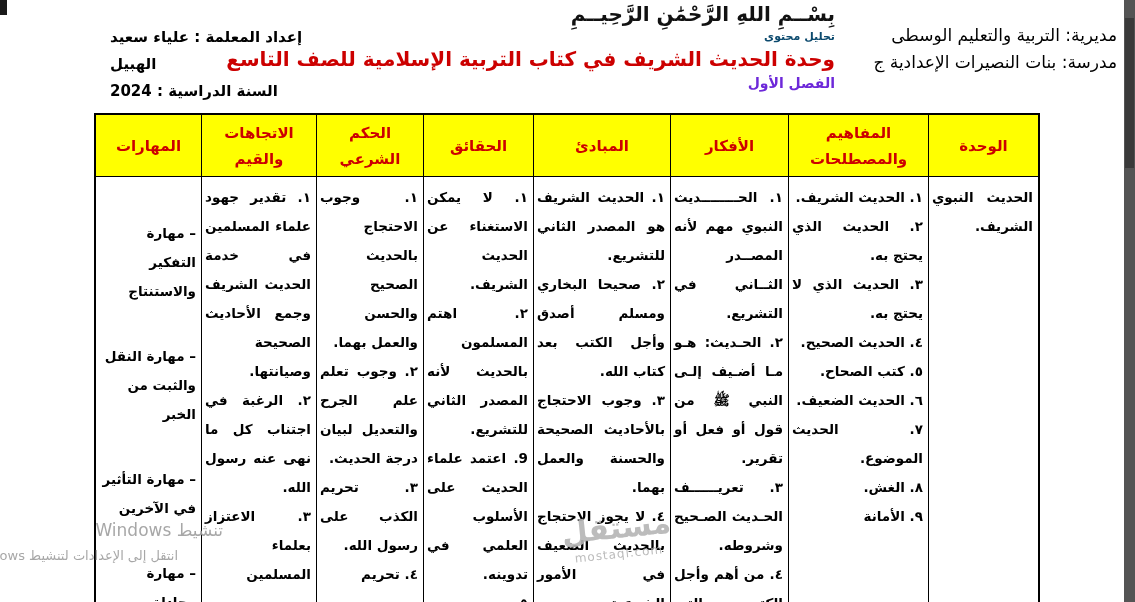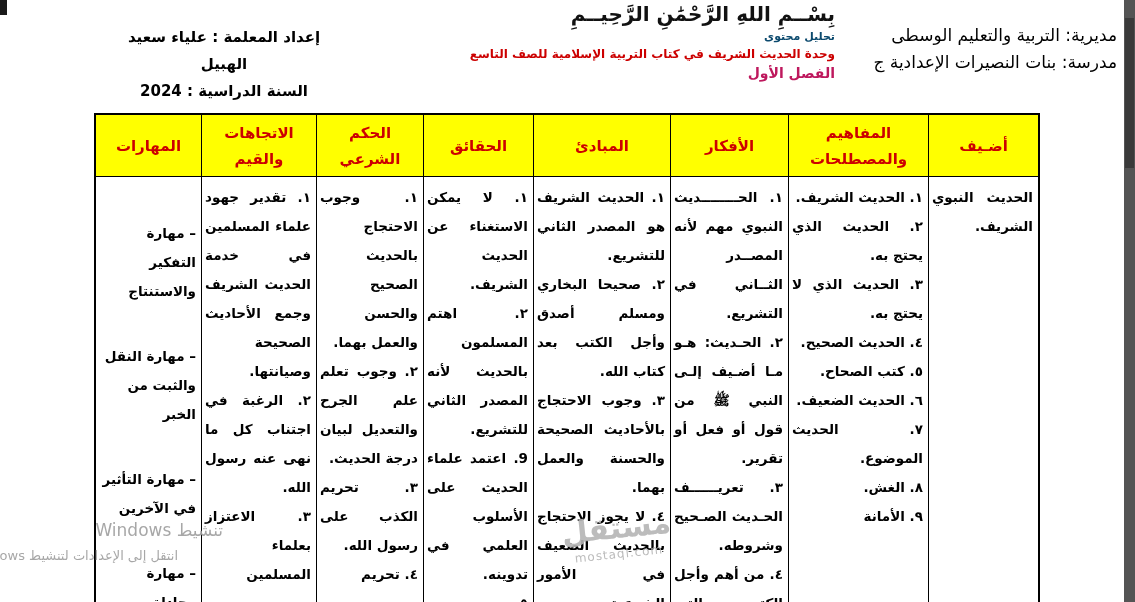--- a/index.html
+++ b/index.html
@@ -8,26 +8,26 @@
     overflow:hidden; position:relative;
     background:#ffffff;
     font-family:"DejaVu Sans", sans-serif;
   }
   .corner { position:absolute; top:0; left:0; width:7px; height:15px; background:#1a1a1a; }
 
   
   .header-center { position:absolute; top:2px; left:300px; right:300px; text-align:right; direction:rtl; }
   .bismillah { font-size:20px; font-weight:bold; color:#111; }
   .subtitle  { font-size:11px; font-weight:bold; color:#0c4a6e; margin-top:4px; }
-  .doc-title { font-size:12px; font-weight:bold; color:#cc0000; margin-top:4px; white-space:nowrap; }
-  .semester  { font-size:14px; font-weight:bold; color:#be185d; margin-top:4px; }
+  .doc-title { font-size:20px; font-weight:bold; color:#cc0000; margin-top:4px; white-space:nowrap; }
+  .semester  { font-size:14px; font-weight:bold; color:#6d28d9; margin-top:4px; }
 
   .info-right { position:absolute; top:22px; right:18px; width:280px; direction:rtl; text-align:right;
                 font-size:17px; font-weight:normal; color:#000; line-height:27px; }
-  .info-left  { position:absolute; top:24px; left:110px; width:228px; direction:rtl; text-align:center;
+  .info-left  { position:absolute; top:24px; left:110px; width:228px; direction:rtl; text-align:left;
                 font-size:15px; font-weight:bold; color:#000; line-height:27px; }
 
   
   .table-wrap {
     position:absolute; top:113px; right:95px; width:946px; height:560px;
     border:2px solid #000; box-sizing:border-box;
     display:flex; flex-direction:row; direction:rtl;
     background:#fff;
   }
   .t-col { box-sizing:border-box; border-left:1.5px solid #000; display:flex; flex-direction:column; }
@@ -86,21 +86,21 @@
 </div>
 
 <div class="info-left">
   <div>إعداد المعلمة : علياء سعيد الهبيل</div>
   <div>السنة الدراسية : 2024</div>
 </div>
 
 <div class="table-wrap">
 
   <div class="t-col c0">
-    <div class="t-head">أضـيف</div>
+    <div class="t-head">الوحدة</div>
     <div class="t-body">
         <div class="cell-item">الحديث النبوي الشريف.</div>
       </div>
   </div>
 
   <div class="t-col c1">
     <div class="t-head">المفاهيم والمصطلحات</div>
     <div class="t-body">
         <div class="cell-item">١. الحديث الشريف.</div>
         <div class="cell-item">٢. الحديث الذي يحتج به.</div>

